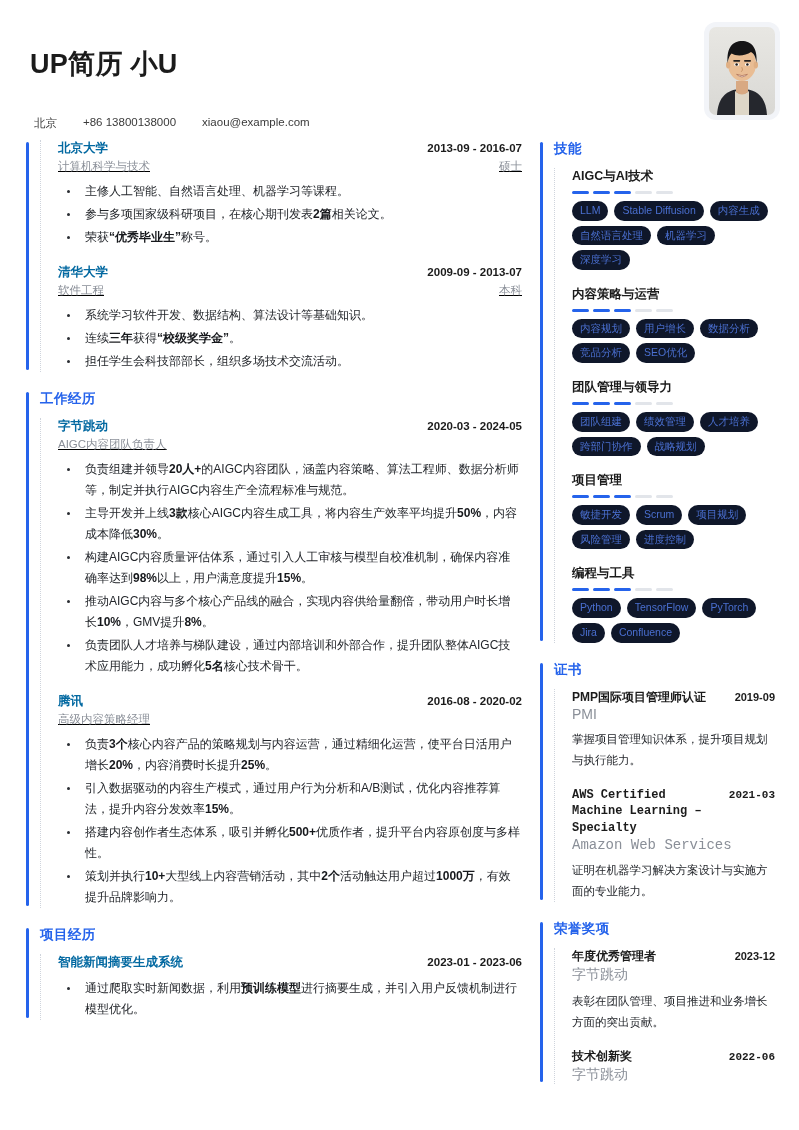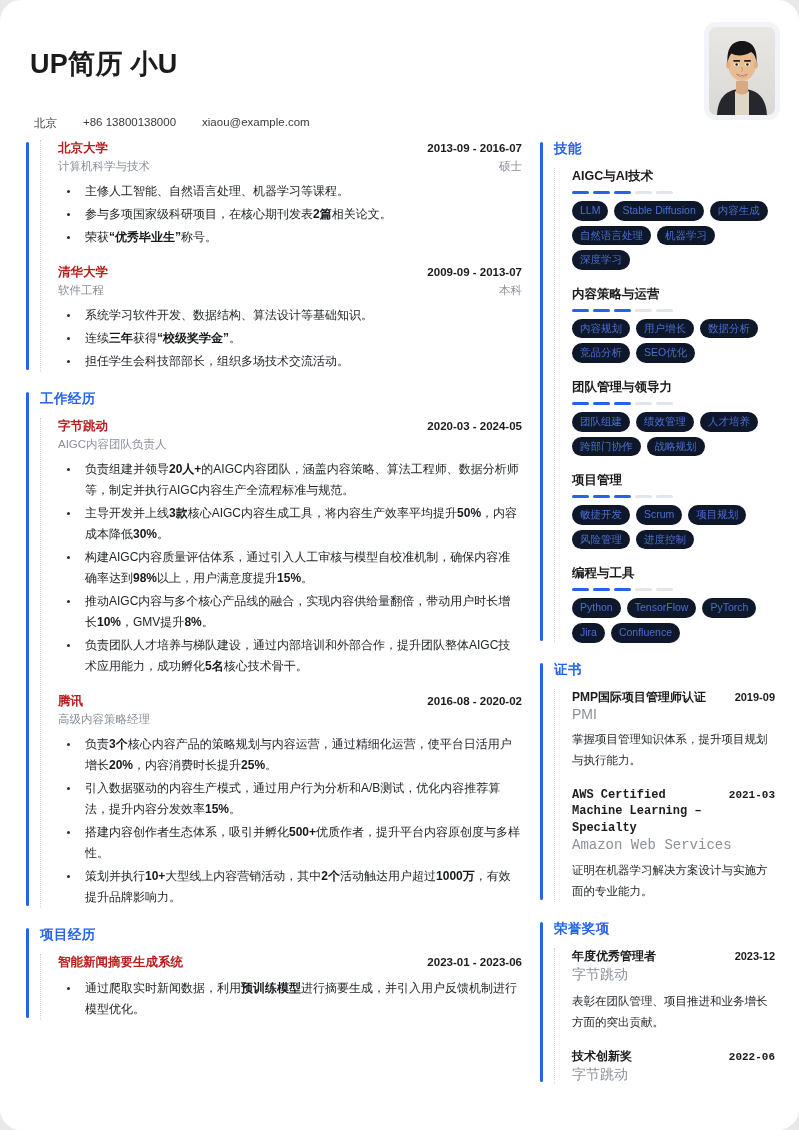--- a/index.html
+++ b/index.html
@@ -12,21 +12,20 @@
     -webkit-font-smoothing: antialiased;
   }
   .page {
     position: relative;
     width: 799px;
     height: 1130px;
     margin: 0 auto;
     background: #ffffff;
     overflow: hidden;
     box-sizing: border-box;
-    border-radius: 21px;
   }
 
   
   .header {
     position: relative;
     padding: 34px 30px 0 30px;
     height: 140px;
     box-sizing: border-box;
   }
   .name-line {
@@ -113,34 +112,35 @@
   .entry:last-child { margin-bottom: 4px; }
   .entry-head {
     display: flex;
     justify-content: space-between;
     align-items: baseline;
     gap: 10px;
   }
   .entry-org {
     font-size: 12.5px;
     font-weight: 700;
-    color: #b91c1c;
+    color: #0369a1;
   }
   .entry-date {
     font-size: 11.5px;
     font-weight: 700;
     color: #1b1b1b;
     white-space: nowrap;
   }
   .entry-sub {
     display: flex;
     justify-content: space-between;
     align-items: baseline;
     gap: 10px;
     margin-top: 2px;
+    text-decoration: underline;
   }
   .entry-role {
     font-size: 11.5px;
     color: #8a8f98;
   }
   .entry-degree {
     font-size: 11.5px;
     color: #8a8f98;
     white-space: nowrap;
   }

